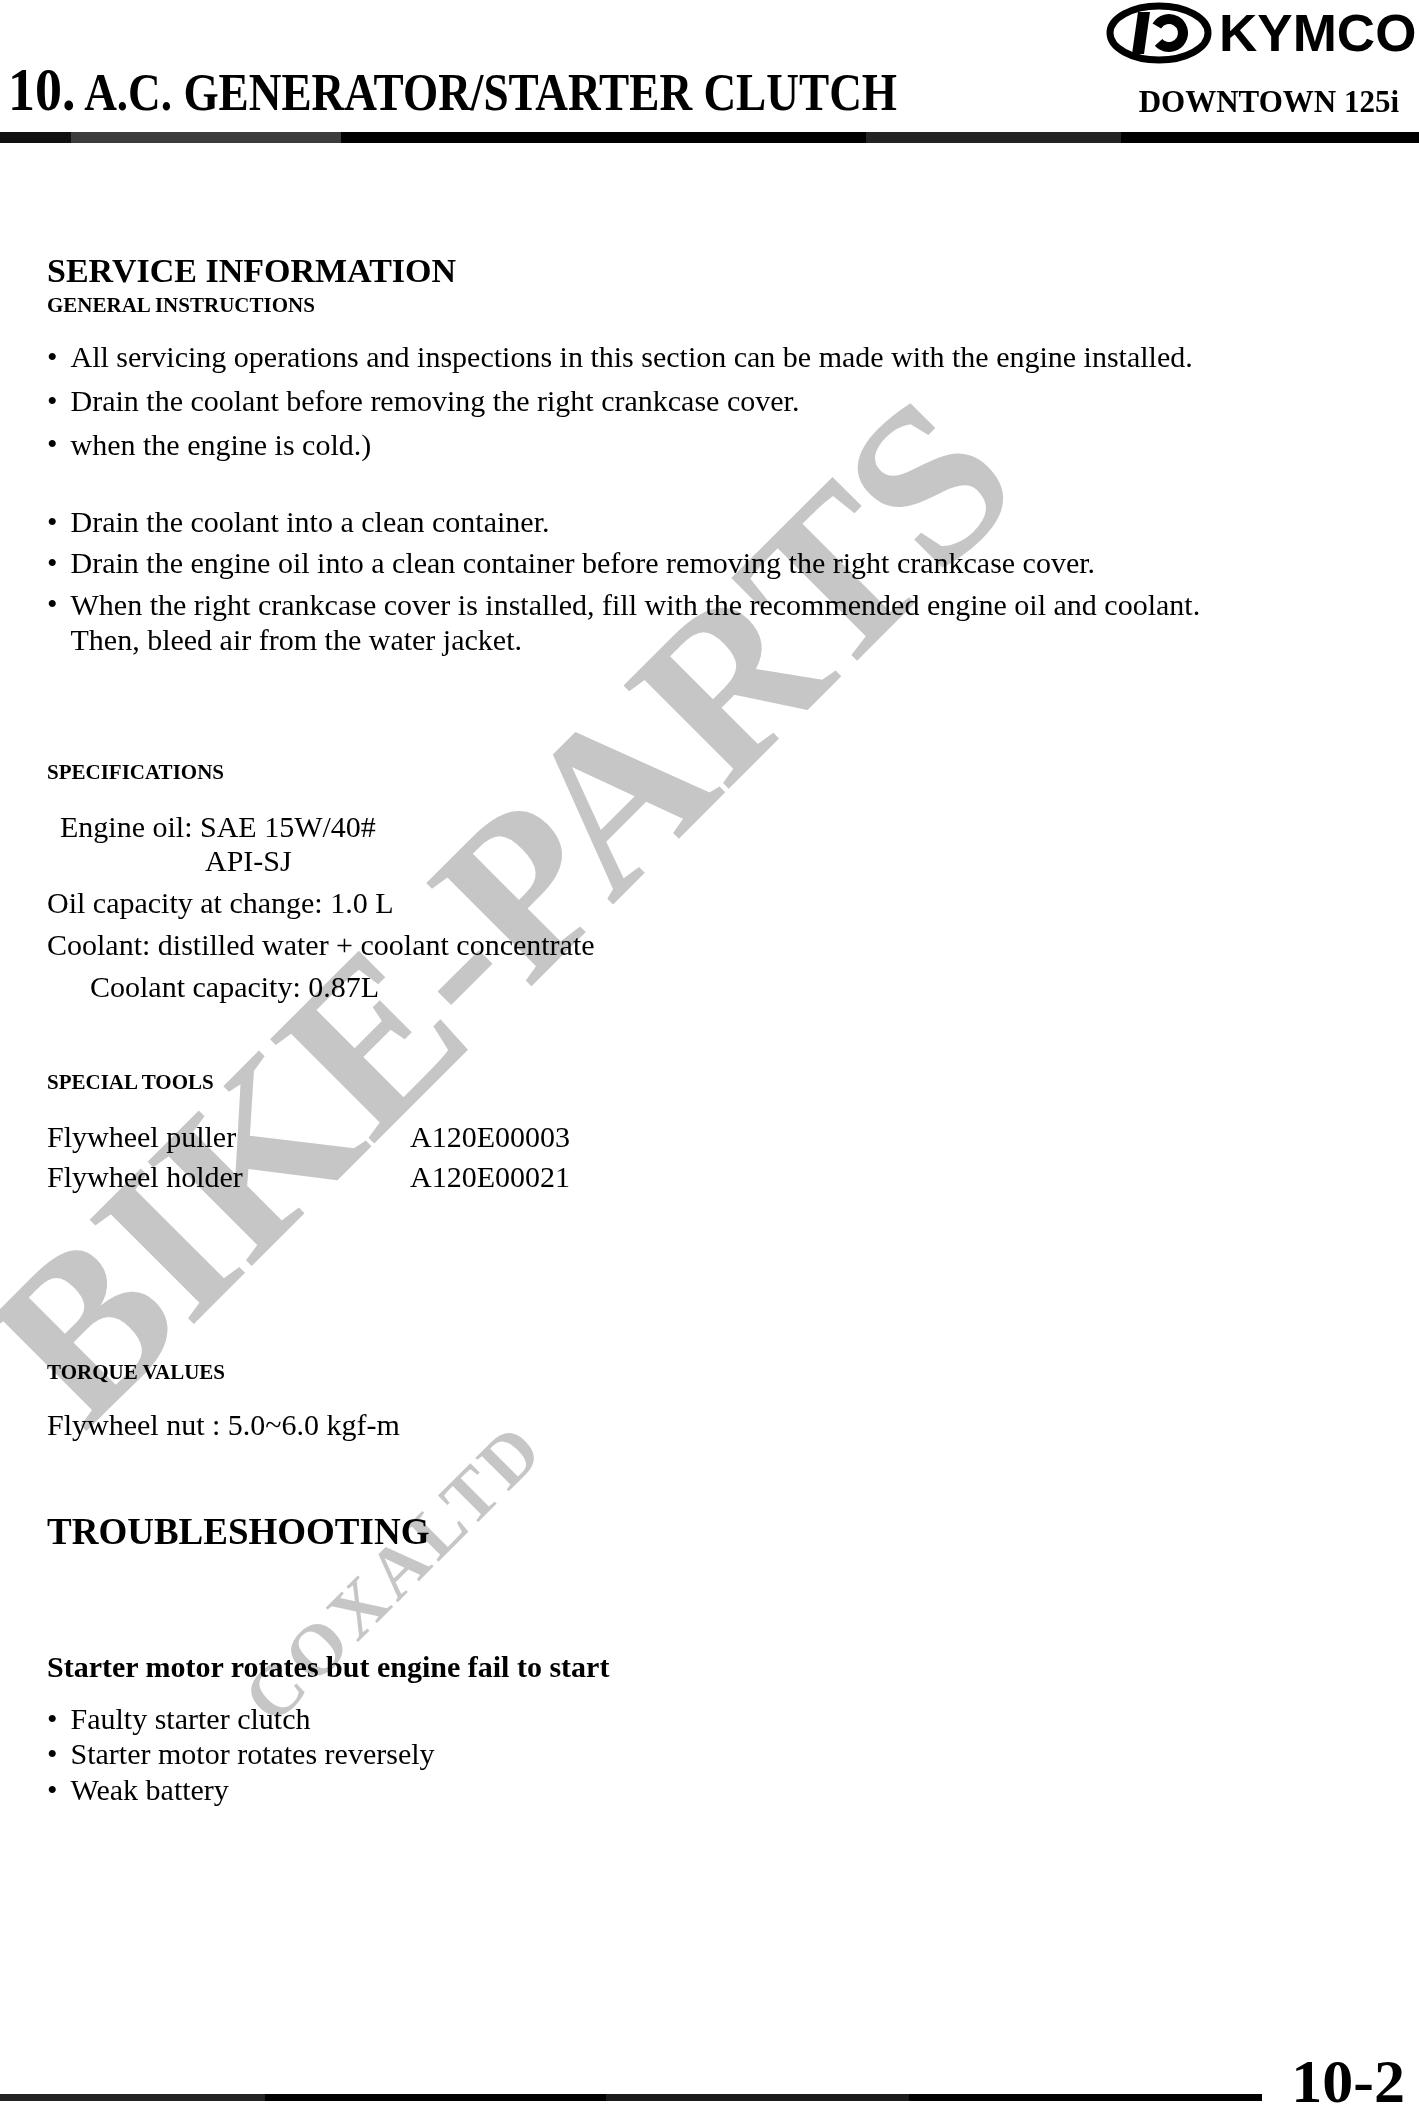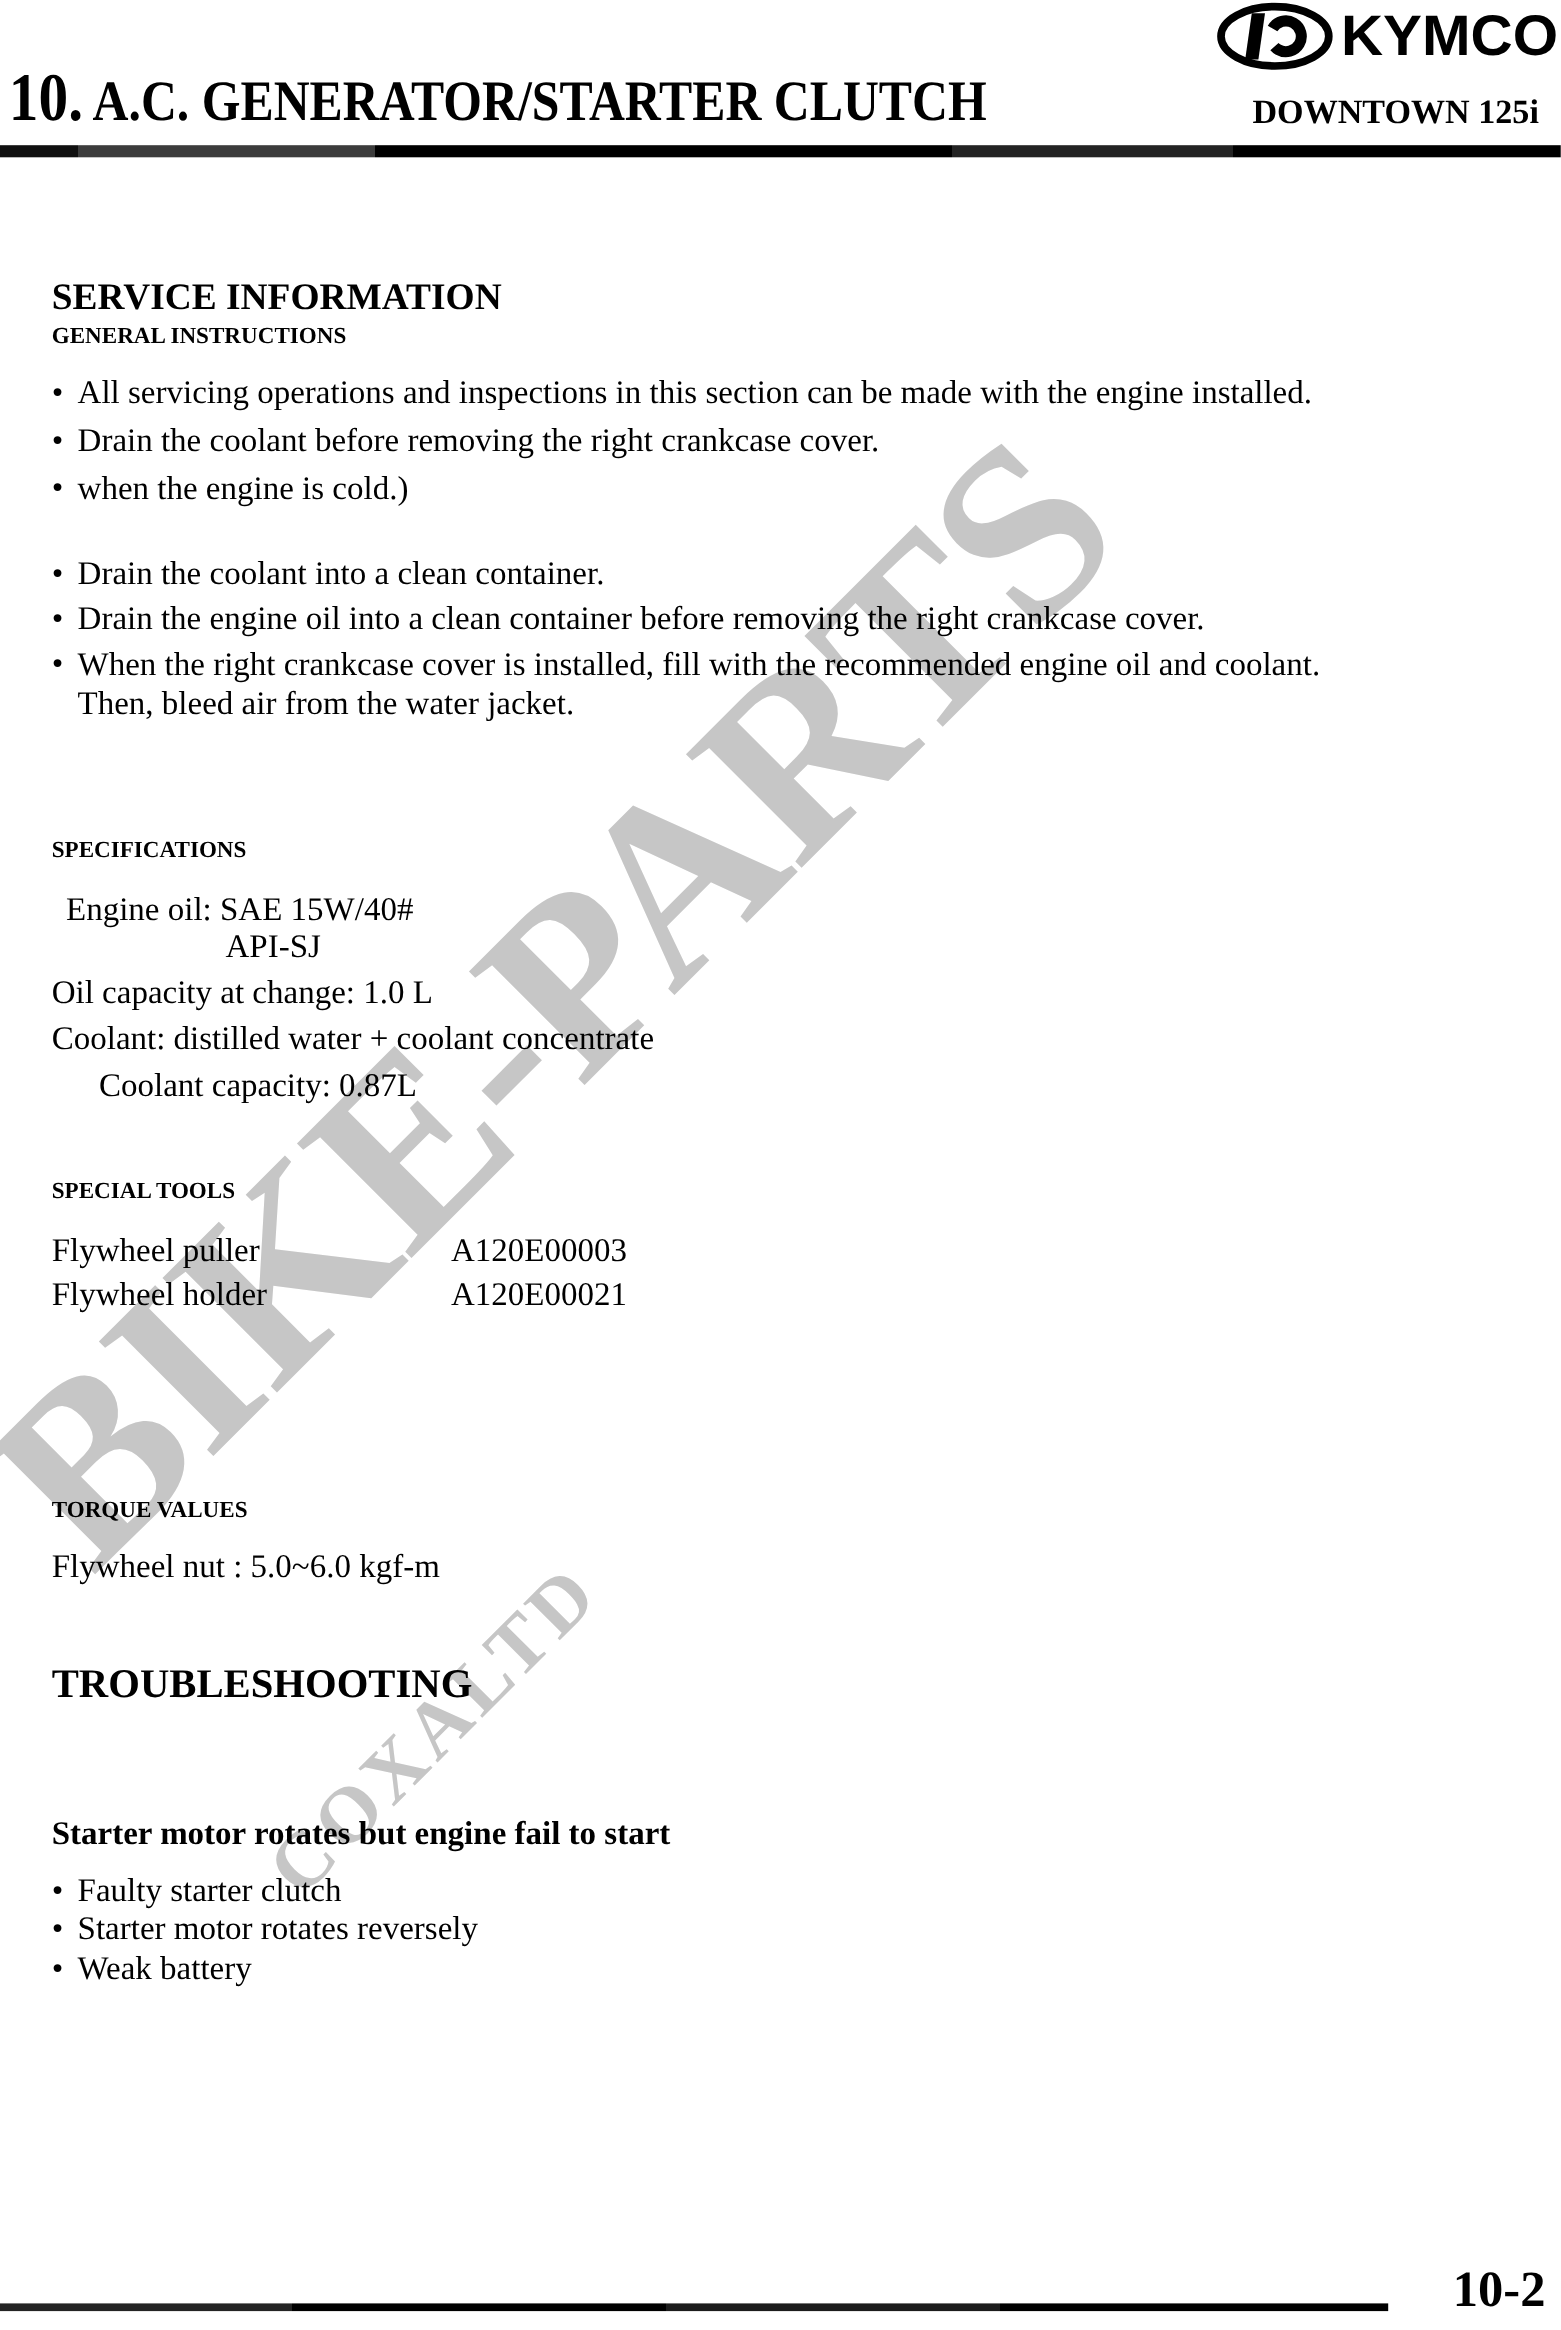--- a/index.html
+++ b/index.html
@@ -86,21 +86,21 @@
   .footer-rule{
     position:absolute; left:0; top:2094px; width:1262px; height:7px;
     background:linear-gradient(90deg,
       #242424 0%,#242424 21%,
       #000 21%,#000 48%,
       #1c1c1c 48%,#1c1c1c 72%,
       #000 72%,#000 100%);
   }
   .page-number{
     position:absolute; right:14px; top:2050px;
-    font-weight:bold; font-size:46px; line-height:62px;
+    font-weight:bold; font-size:62px; line-height:62px;
   }
   
   .logo-svg{display:block;}
 </style>
 </head>
 <body>
 
 <div class="page">
 
   <div class="wm wm-big">BIKE-PARTS</div>

